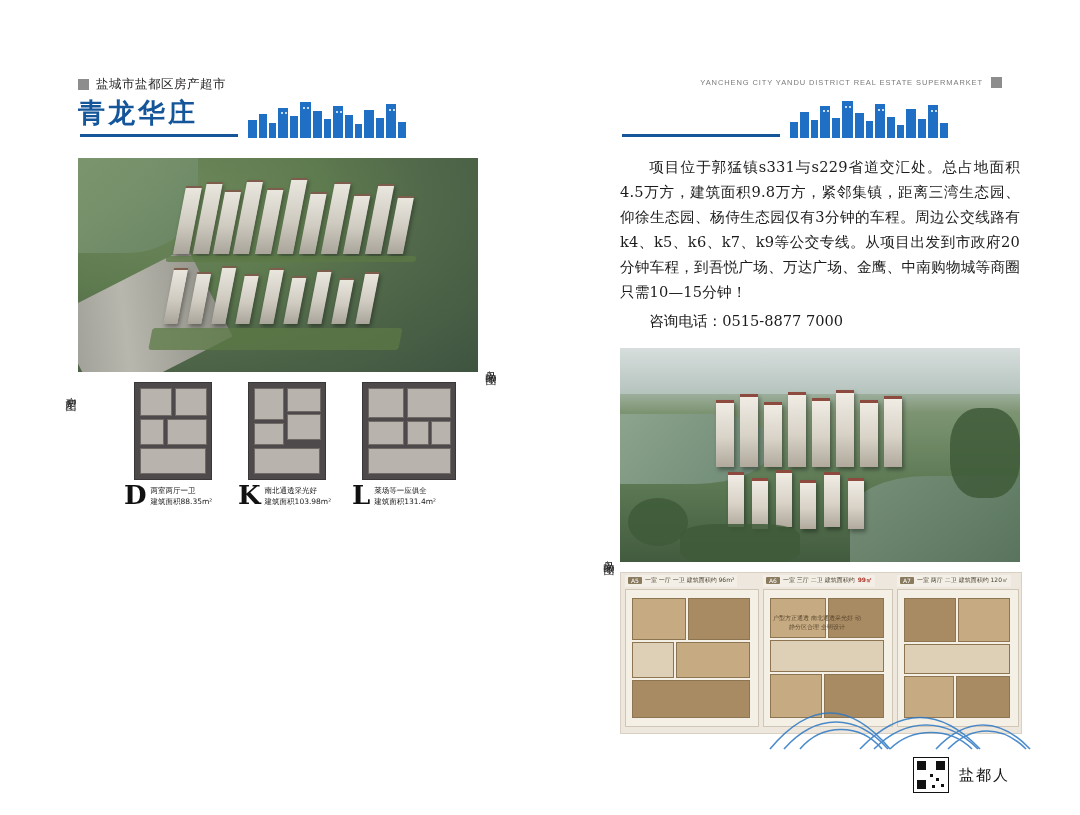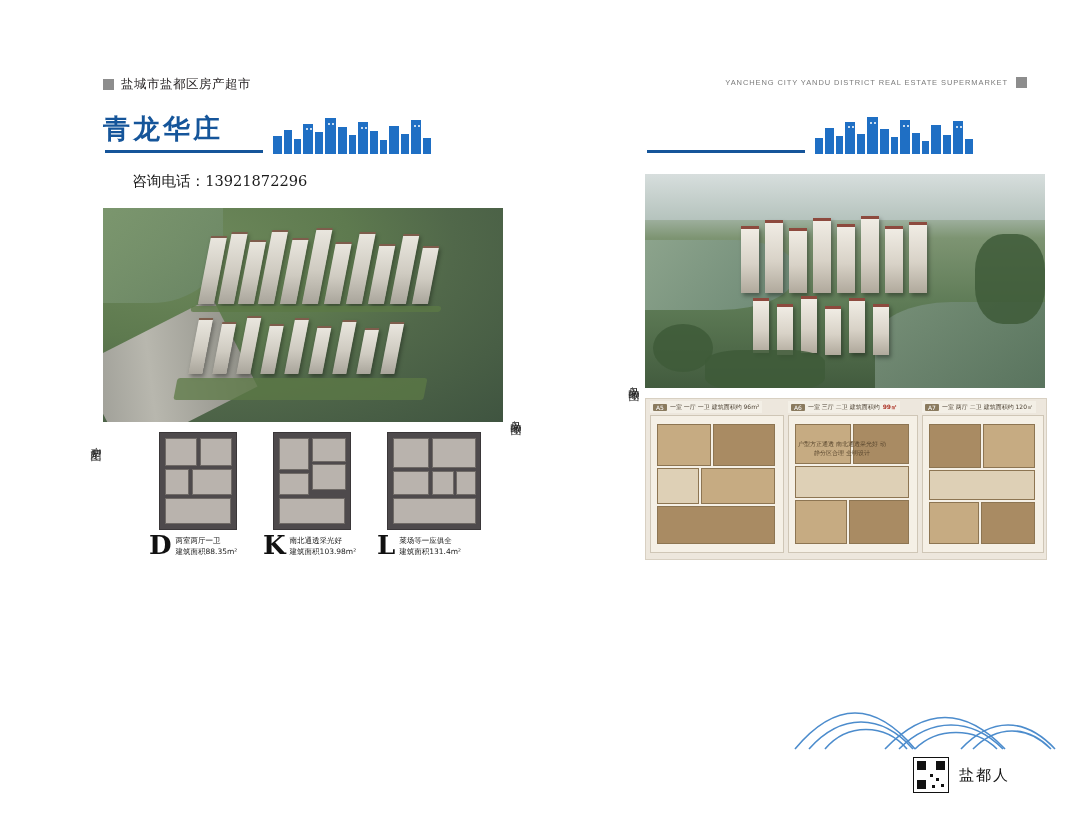--- a/index.html
+++ b/index.html
@@ -3,32 +3,32 @@
 <meta charset="utf-8">
 <style>
   html,body{margin:0;padding:0;}
   body{
     width:1080px;height:815px;
     background:#ffffff;
     font-family:"Liberation Serif", serif;
     position:relative;
     overflow:hidden;
   }
-  .page{position:absolute;inset:0;margin-left:25px;}
+  .page{position:absolute;inset:0;}
 
   
   .hdr{position:absolute;top:76px;left:78px;width:924px;height:20px;}
   .hdr-left{position:absolute;left:0;top:0;display:flex;align-items:center;gap:7px;}
   .hdr-sq{width:11px;height:11px;background:#8d8d8d;display:inline-block;}
   .hdr-left .txt{font-family:"DejaVu Sans",sans-serif;font-size:12.5px;color:#231f20;letter-spacing:.5px;}
   .hdr-right{position:absolute;right:0;top:1px;display:flex;align-items:center;gap:8px;}
   .hdr-right .txt{font-family:"Liberation Sans",sans-serif;font-size:7.5px;color:#7b7b7b;letter-spacing:.9px;}
 
   
-  .col{position:absolute;top:112px;width:400px;}
+  .col{position:absolute;top:96px;width:400px;}
   .col-left{left:78px;}
   .col-right{left:620px;}
 
   
   .title-row{position:relative;height:52px;}
   .title{
     font-family:"DejaVu Serif",serif;
     font-size:27px;font-weight:bold;color:#15559a;
     letter-spacing:3px;line-height:34px;
     display:inline-block;
@@ -212,21 +212,20 @@
           <rect x="55" y="9" width="2" height="2"></rect>
             <rect x="59" y="9" width="2" height="2"></rect>
           <rect x="88" y="13" width="2" height="2"></rect>
             <rect x="92" y="13" width="2" height="2"></rect>
           <rect x="141" y="11" width="2" height="2"></rect>
             <rect x="145" y="11" width="2" height="2"></rect>
         </g>
       </svg>
     </div>
 
-    <p class="phone">咨询电话：13921872296</p>
 
     <div class="photo-wrap">
       <div class="photo aerial-l">
         <div class="water"></div>
         <div class="road"></div>
         <div class="blockgrid">
           <div class="bld" style="left:6px;top:10px;width:16px;height:66px;"></div>
           <div class="bld" style="left:26px;top:6px;width:16px;height:70px;"></div>
           <div class="bld" style="left:46px;top:14px;width:16px;height:62px;"></div>
           <div class="bld" style="left:66px;top:4px;width:16px;height:72px;"></div>
@@ -331,20 +330,22 @@
           <rect x="55" y="8" width="2" height="2"></rect>
             <rect x="59" y="8" width="2" height="2"></rect>
           <rect x="88" y="11" width="2" height="2"></rect>
             <rect x="92" y="11" width="2" height="2"></rect>
           <rect x="141" y="12" width="2" height="2"></rect>
             <rect x="145" y="12" width="2" height="2"></rect>
         </g>
       </svg>
     </div>
 
+    <p class="para indent">项目位于郭猛镇s331与s229省道交汇处。总占地面积4.5万方，建筑面积9.8万方，紧邻集镇，距离三湾生态园、仰徐生态园、杨侍生态园仅有3分钟的车程。周边公交线路有k4、k5、k6、k7、k9等公交专线。从项目出发到市政府20分钟车程，到吾悦广场、万达广场、金鹰、中南购物城等商圈只需10—15分钟！</p>
+    <p class="phone">咨询电话：0515-8877 7000</p>
 
     <div class="photo-wrap">
       <div class="photo aerial-r">
         <div class="sky"></div>
         <div class="lake"></div>
         <div class="lake2"></div>
         <div class="bld" style="left:96px;top:52px;width:18px;height:64px;"></div>
         <div class="bld" style="left:120px;top:46px;width:18px;height:70px;"></div>
         <div class="bld" style="left:144px;top:54px;width:18px;height:62px;"></div>
         <div class="bld" style="left:168px;top:44px;width:18px;height:72px;"></div>

